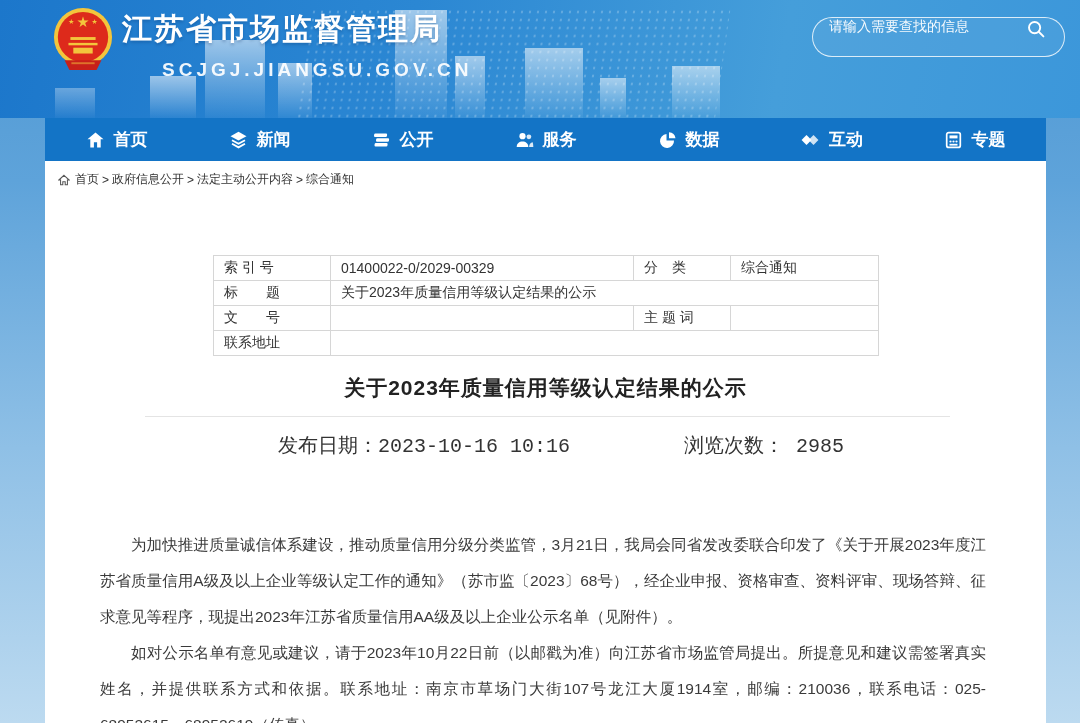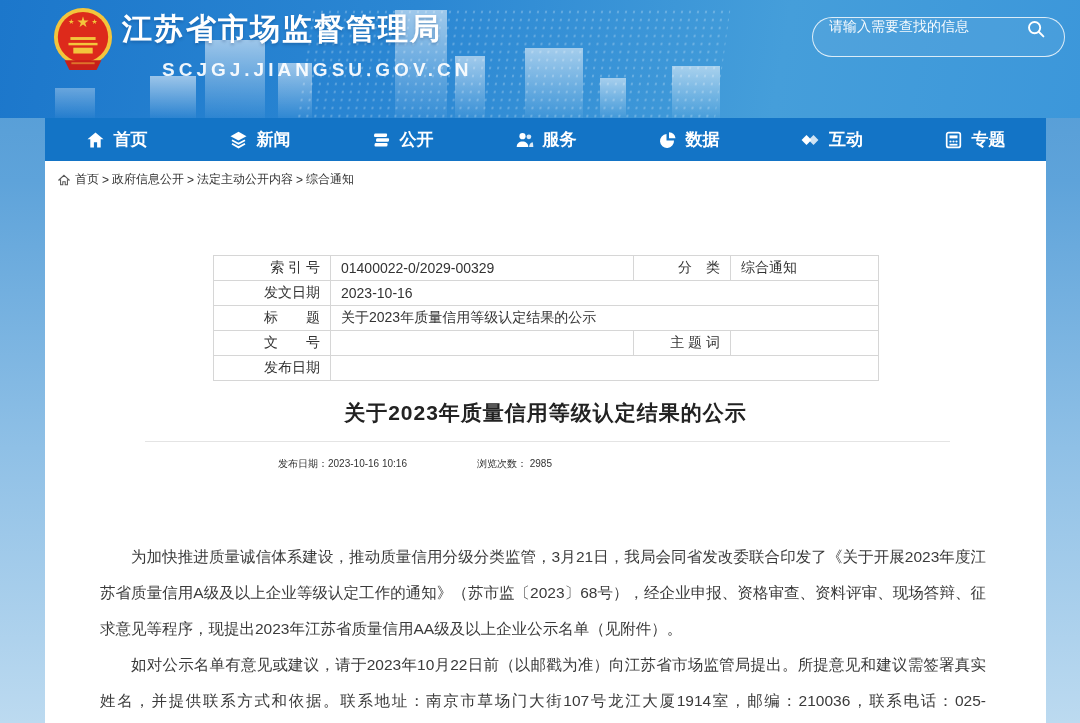--- a/index.html
+++ b/index.html
@@ -49,27 +49,27 @@
   .breadcrumb { padding:10px 0 0 13px; font-size:12px; color:#333;
     display:flex; align-items:center; gap:3px; }
   .breadcrumb .bc-link { cursor:pointer; }
   .breadcrumb svg { margin-right:2px; }
 
   
   table.doc { border-collapse:collapse; table-layout:fixed; width:665px;
     margin:67px 0 0 168px; font-size:14px; color:#333; }
   table.doc td { border:1px solid #d6d6d6; height:25px; padding:0 10px;
     background:#fff; white-space:nowrap; overflow:hidden; }
-  td.lbl { text-align:right; color:#333; padding:0 4px; }
+  td.lbl { text-align:left; color:#333; padding:0 4px; }
 
   .art-title { margin-top:18px; text-align:center; font-size:21px; font-weight:bold;
     color:#222; letter-spacing:1px; }
   .divider { height:1px; background:#e4e4e4; margin:14px 96px 0 100px; }
-  .meta { margin-top:15px; padding-left:233px; display:flex; font-size:10px; color:#333; }
-  .meta .views { margin-left:70px; }
+  .meta { margin-top:15px; padding-left:233px; display:flex; font-size:20px; color:#333;font-family:Liberation Mono, monospace; }
+  .meta .views { margin-left:114px; }
   .meta b { font-weight:normal; }
   .art-body { margin-top:68px; padding:0 60px 0 55px; font-size:15.5px;
     line-height:36px; color:#3a3a3a; text-align:justify; }
   .art-body p { text-indent:2em; }
 </style>
 </head>
 <body>
 
 <div class="page">
 
@@ -200,35 +200,31 @@
             <col style="width:148px">
           </colgroup>
         <tbody>
             <tr>
           <td class="lbl">索 引 号</td>
           <td>01400022-0/2029-00329</td>
           <td class="lbl">分　类</td>
           <td>综合通知</td>
         </tr>
         <tr>
-          <td class="lbl">发文日期</td>
-          <td colspan="3">2023-10-16</td>
-        </tr>
-        <tr>
           <td class="lbl">标　　题</td>
           <td colspan="3">关于2023年质量信用等级认定结果的公示</td>
         </tr>
         <tr>
           <td class="lbl">文　　号</td>
           <td></td>
           <td class="lbl">主 题 词</td>
           <td></td>
         </tr>
         <tr>
-          <td class="lbl">发布日期</td>
+          <td class="lbl">联系地址</td>
           <td colspan="3"></td>
         </tr>
       </tbody>
         </table>
 
       <h1 class="art-title">关于2023年质量信用等级认定结果的公示</h1>
 
       <div class="divider"></div>
 
       <div class="meta">

